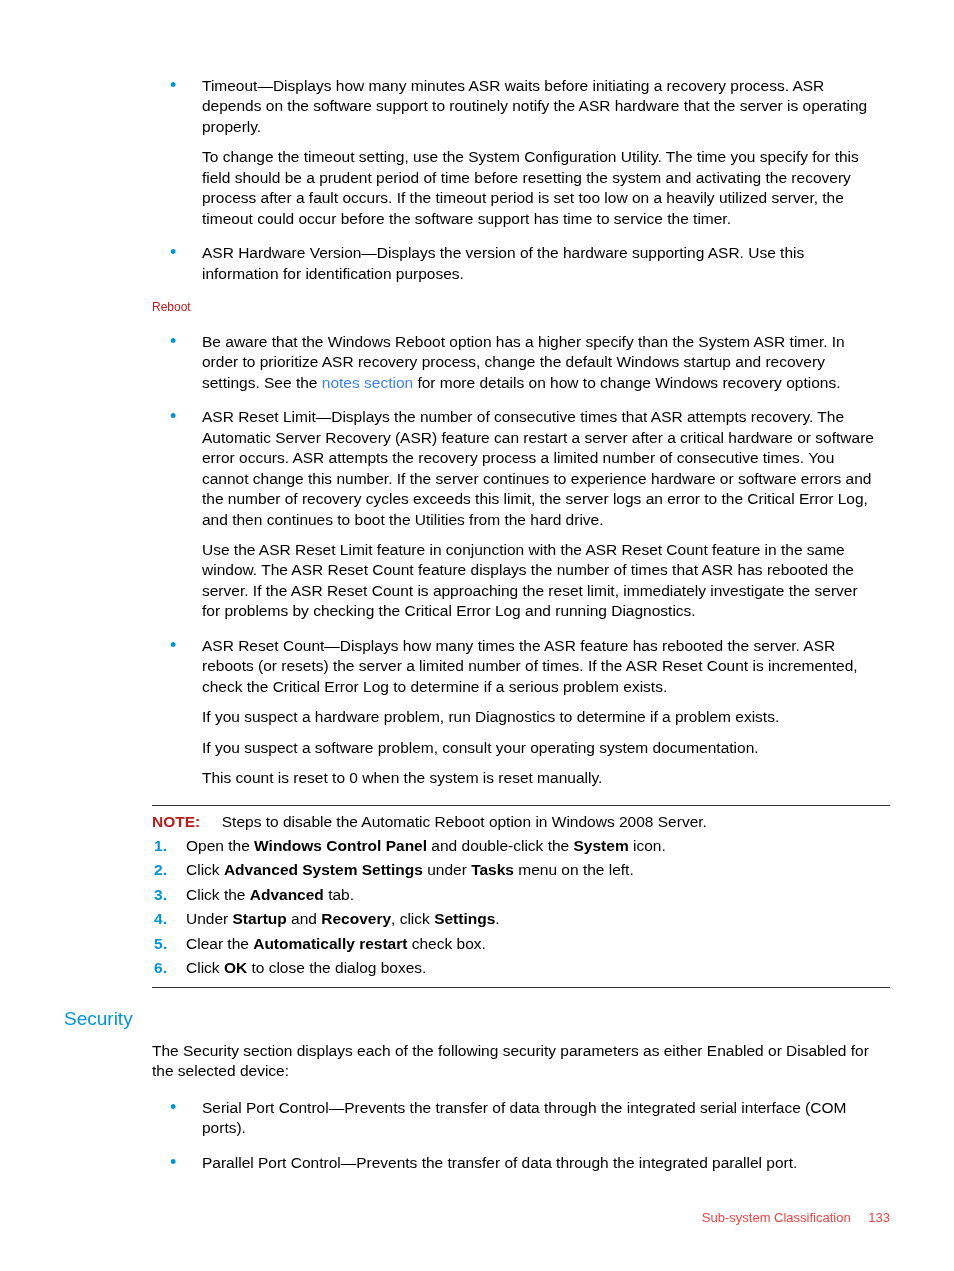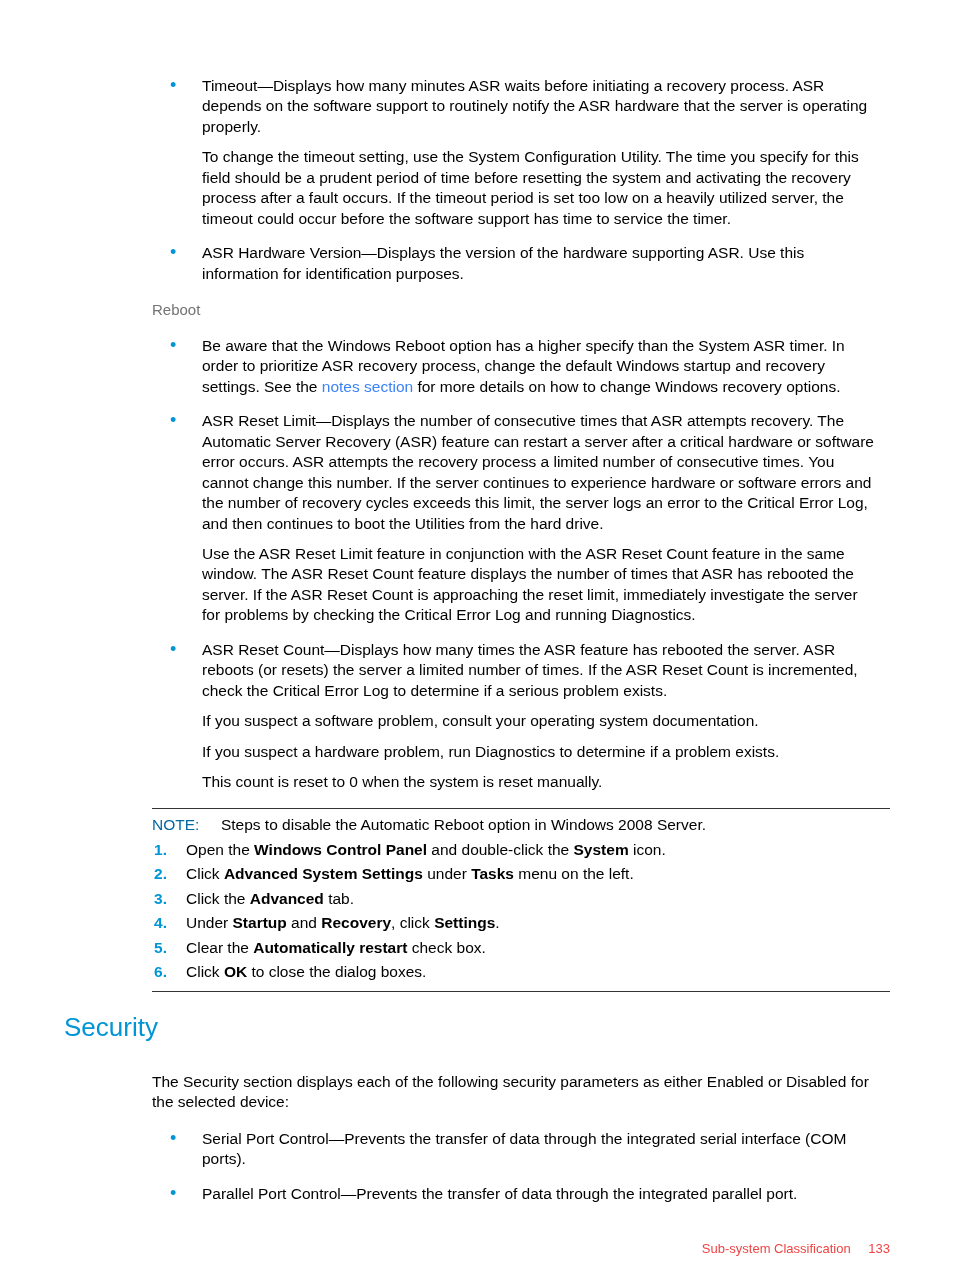--- a/index.html
+++ b/index.html
@@ -28,38 +28,38 @@
     content: "•";
     position: absolute;
     left: 2px;
     top: 0;
     color: #0096d6;
     font-size: 18px;
     line-height: 1;
   }
   .para { margin-bottom: 10px; }
   .section-heading {
-    color: #737373;
-    font-size: 15px;
+    color: #b91c1c;
+    font-size: 12px;
     margin: 14px 0 8px 0;
     font-weight: normal;
   }
   .h2-heading {
     color: #0096d6;
-    font-size: 26px;
-    margin: 18px 0 28px -88px;
+    font-size: 19px;
+    margin: 18px 0 10px -88px;
     font-weight: normal;
   }
   a.link { color: #3b82f6; text-decoration: none; }
   hr.rule {
     border: none;
     border-top: 1.5px solid #333;
     margin: 8px 0 6px 0;
   }
-  .note-label { color: #0369a1; font-weight: normal; }
+  .note-label { color: #b91c1c; font-weight: bold; }
   ol.steps {
     list-style: none;
     padding: 0;
     margin: 4px 0 8px 0;
     counter-reset: step;
   }
   ol.steps > li {
     counter-increment: step;
     position: relative;
     padding-left: 34px;
@@ -104,22 +104,22 @@
       <div class="para">
         <span>Be aware that the Windows Reboot option has a higher specify than the System ASR timer. In order to prioritize ASR recovery process, change the default Windows startup and recovery settings. See the </span><a class="link">notes section</a><span> for more details on how to change Windows recovery options.</span>
       </div>
     </li>
     <li>
       <div class="para">ASR Reset Limit—Displays the number of consecutive times that ASR attempts recovery. The Automatic Server Recovery (ASR) feature can restart a server after a critical hardware or software error occurs. ASR attempts the recovery process a limited number of consecutive times. You cannot change this number. If the server continues to experience hardware or software errors and the number of recovery cycles exceeds this limit, the server logs an error to the Critical Error Log, and then continues to boot the Utilities from the hard drive.</div>
       <div class="para">Use the ASR Reset Limit feature in conjunction with the ASR Reset Count feature in the same window. The ASR Reset Count feature displays the number of times that ASR has rebooted the server. If the ASR Reset Count is approaching the reset limit, immediately investigate the server for problems by checking the Critical Error Log and running Diagnostics.</div>
     </li>
     <li>
       <div class="para">ASR Reset Count—Displays how many times the ASR feature has rebooted the server. ASR reboots (or resets) the server a limited number of times. If the ASR Reset Count is incremented, check the Critical Error Log to determine if a serious problem exists.</div>
+      <div class="para">If you suspect a hardware problem, run Diagnostics to determine if a problem exists.</div>
       <div class="para">If you suspect a software problem, consult your operating system documentation.</div>
-      <div class="para">If you suspect a hardware problem, run Diagnostics to determine if a problem exists.</div>
       <div class="para">This count is reset to 0 when the system is reset manually.</div>
     </li>
   </ul>
 
   <hr class="rule">
 
   <div>
     <span class="note-label">NOTE:</span>
     &nbsp;&nbsp;&nbsp;
     <span>Steps to disable the Automatic Reboot option in Windows 2008 Server.</span>

